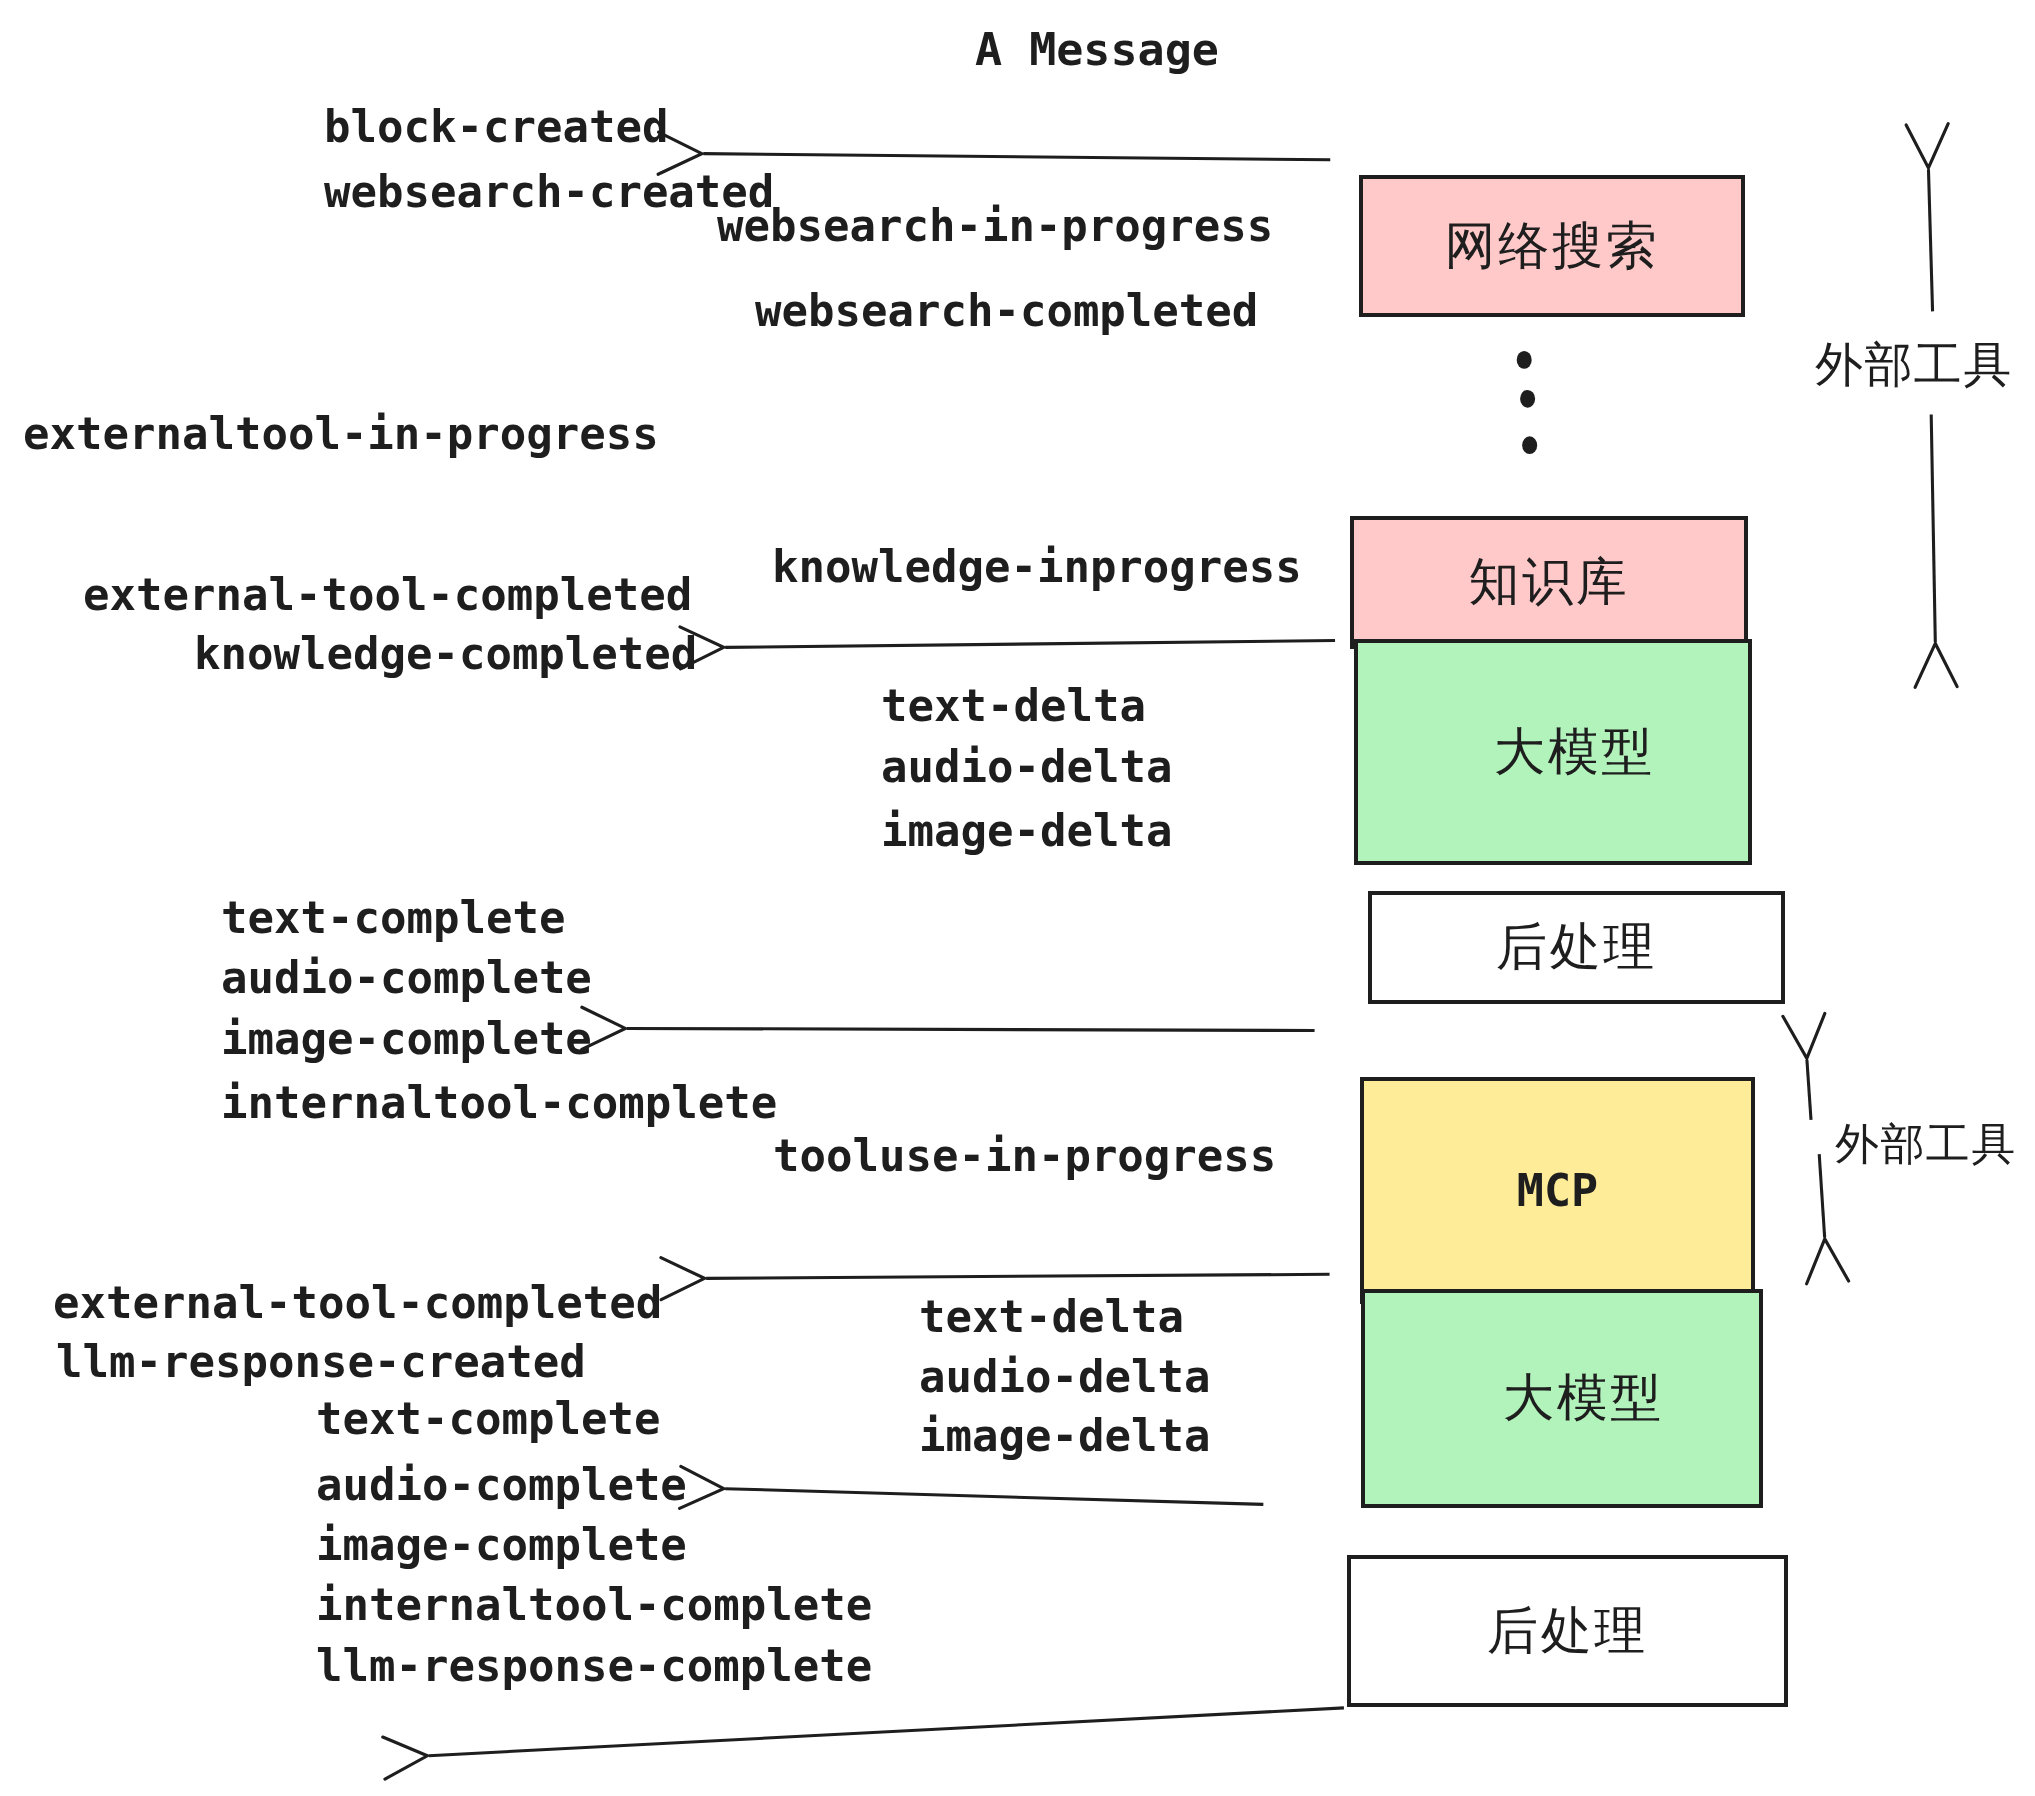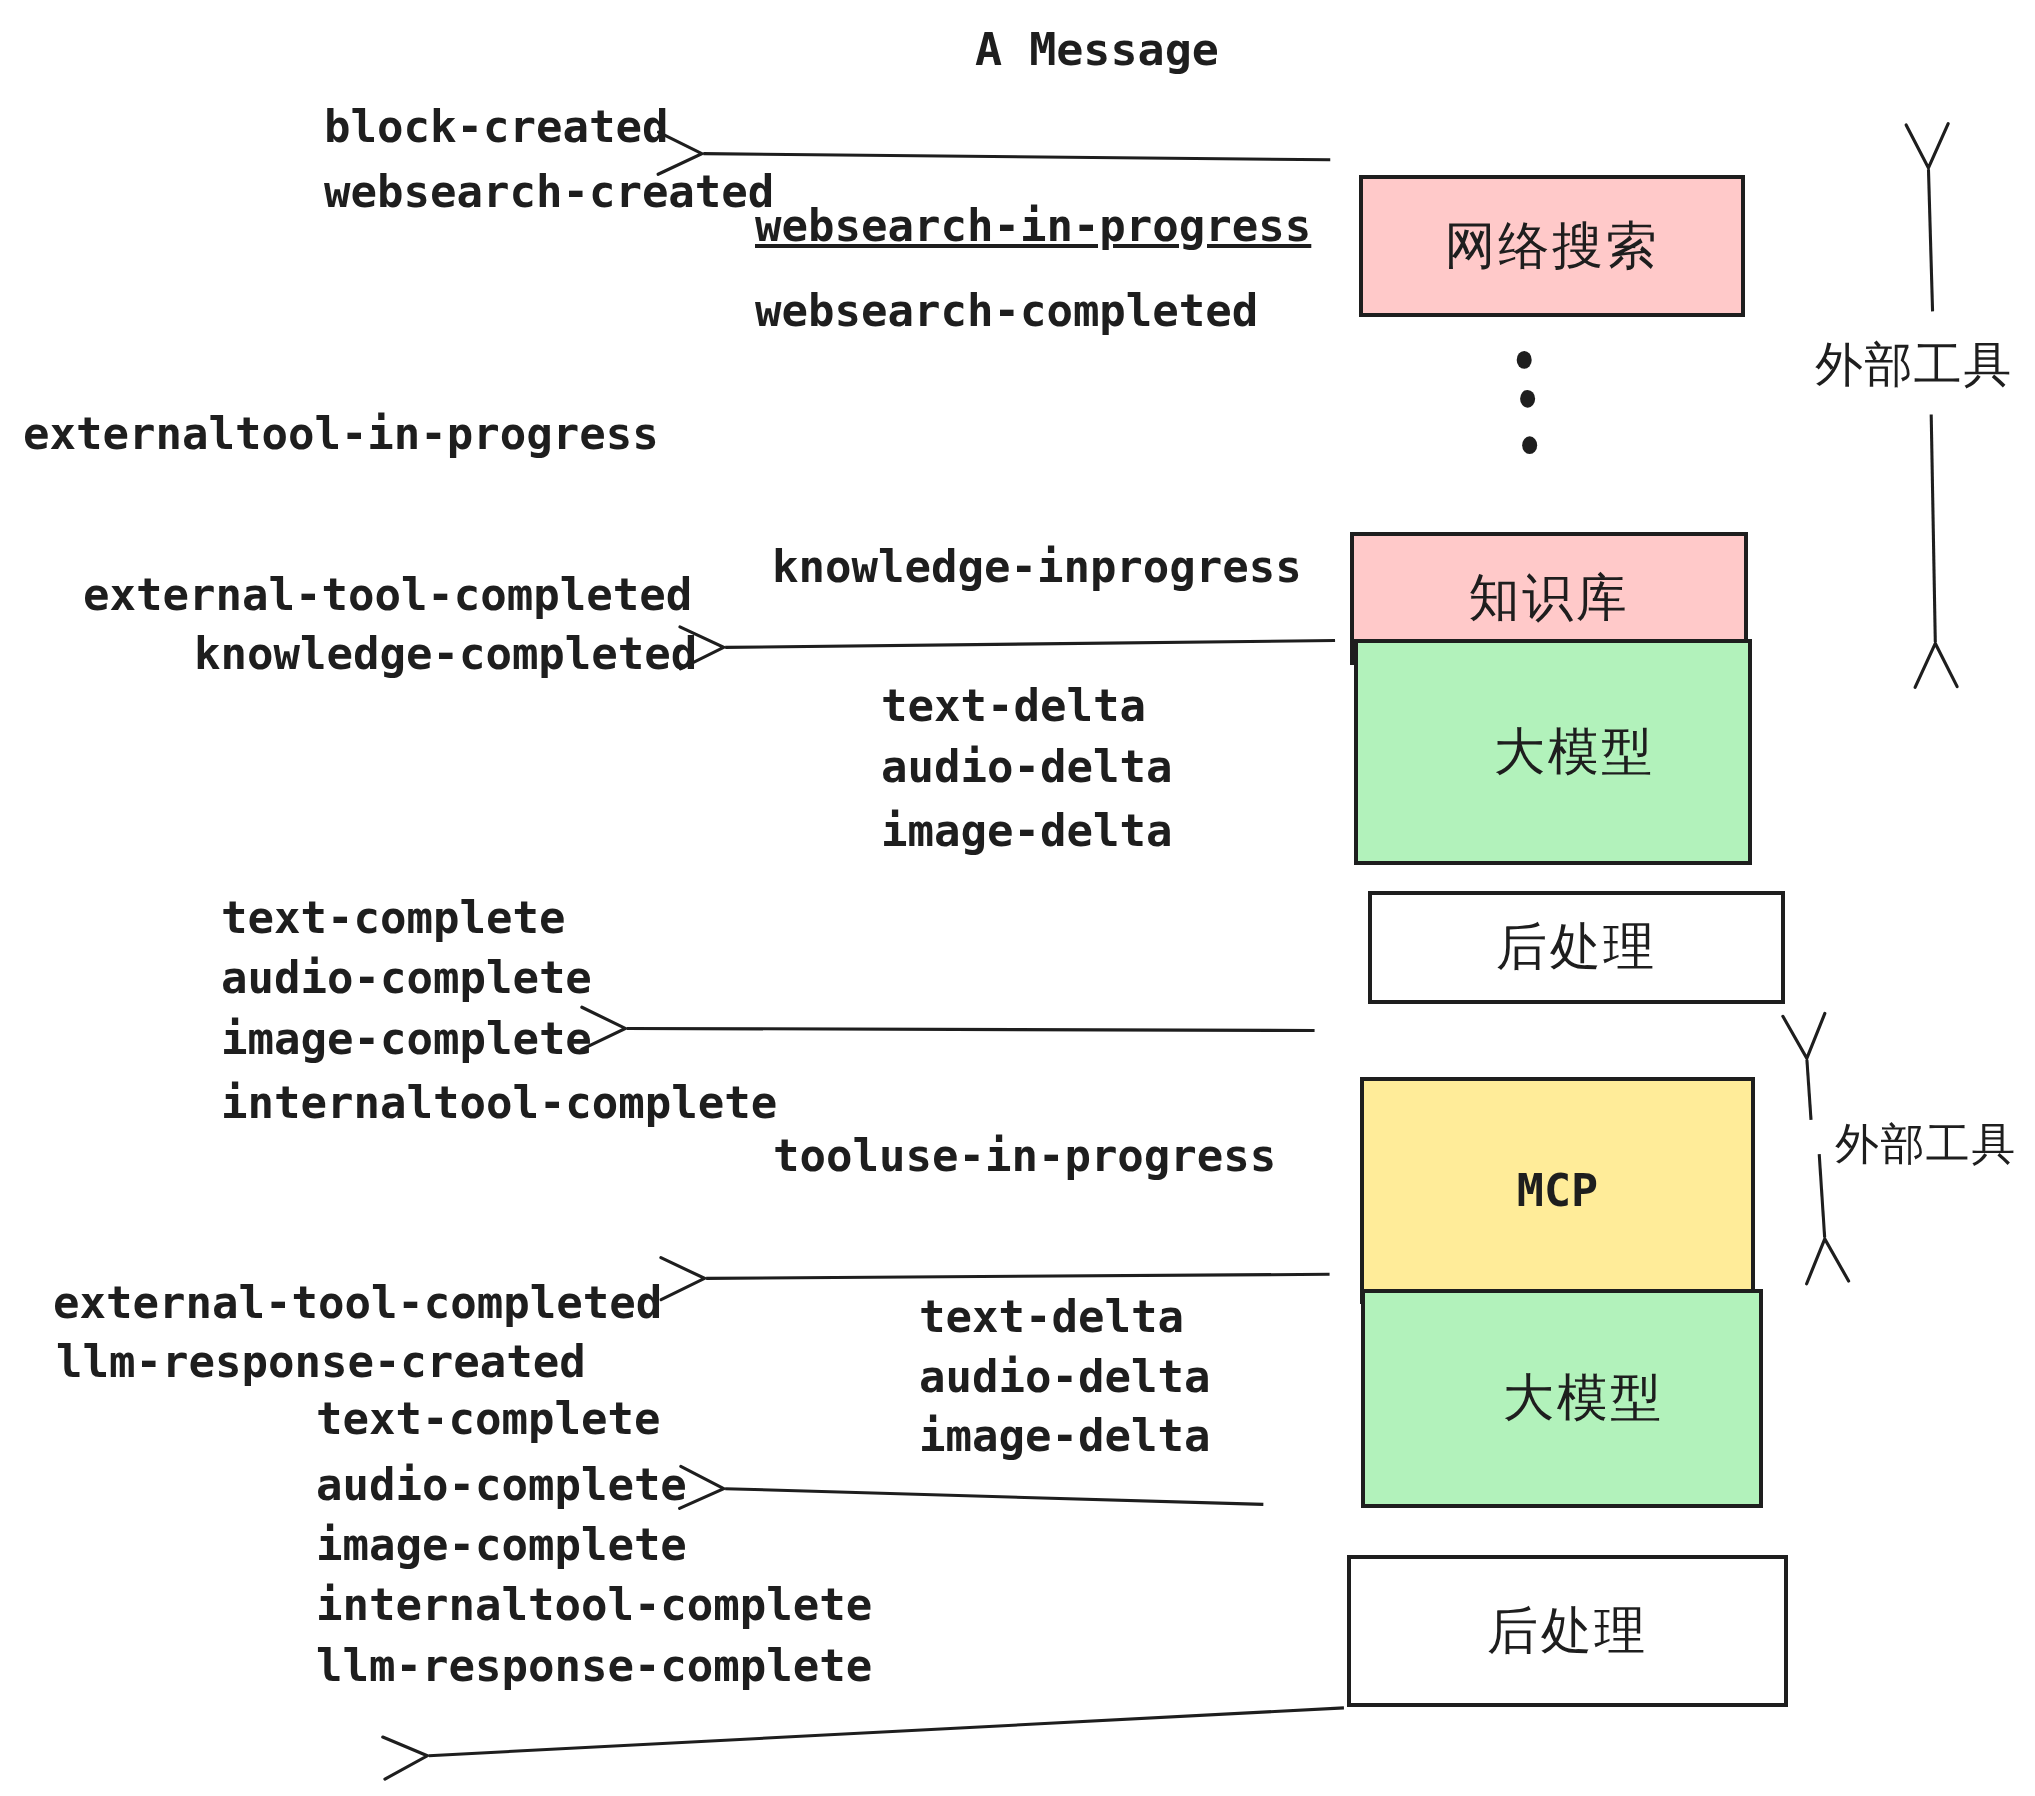--- a/index.html
+++ b/index.html
@@ -90,21 +90,21 @@
       <ellipse class="dot" cx="2232" cy="527" rx="11" ry="13"></ellipse>
       <ellipse class="dot" cx="2237" cy="584" rx="11" ry="13"></ellipse>
       <ellipse class="dot" cx="2240" cy="652" rx="11" ry="13"></ellipse>
     </g>
   </svg>
 
   <div class="title" style="left:975px; top:26px;">A Message</div>
 
   <div class="ev" style="left:324px;  top:104px;">block-created</div>
   <div class="ev" style="left:324px;  top:169px;">websearch-created</div>
-  <div class="ev" style="left:755px; top:203px;text-decoration:underline;">websearch-in-progress</div>
+  <div class="ev" style="left:717px; top:203px;">websearch-in-progress</div>
   <div class="ev" style="left:755px; top:288px;">websearch-completed</div>
   <div class="ev" style="left:23px;   top:411px;">externaltool-in-progress</div>
   <div class="ev" style="left:772px; top:544px;">knowledge-inprogress</div>
   <div class="ev" style="left:83px;  top:572px;">external-tool-completed</div>
   <div class="ev" style="left:194px;  top:631px;">knowledge-completed</div>
   <div class="ev" style="left:881px; top:683px;">text-delta</div>
   <div class="ev" style="left:881px; top:744px;">audio-delta</div>
   <div class="ev" style="left:881px; top:808px;">image-delta</div>
   <div class="ev" style="left:221px;  top:895px;">text-complete</div>
   <div class="ev" style="left:221px;  top:955px;">audio-complete</div>
@@ -118,21 +118,21 @@
   <div class="ev" style="left:316px;  top:1522px;">image-complete</div>
   <div class="ev" style="left:316px;  top:1582px;">internaltool-complete</div>
   <div class="ev" style="left:316px;  top:1643px;">llm-response-complete</div>
   <div class="ev" style="left:919px; top:1294px;">text-delta</div>
   <div class="ev" style="left:919px; top:1354px;">audio-delta</div>
   <div class="ev" style="left:919px; top:1413px;">image-delta</div>
 
   <div class="box pink" style="left:1359px; top:175px;  width:386px; height:142px;">
     <span class="cn">网络搜索</span>
   </div>
-  <div class="box pink" style="left:1350px; top:532px;  width:398px; height:133px;text-align:right;">
+  <div class="box pink" style="left:1350px; top:516px;  width:398px; height:133px;text-align:right;">
     <span class="cn">知识库</span>
   </div>
   <div class="box green" style="left:1354px; top:639px;  width:398px; height:226px;">
     <span class="cn">大模型</span>
   </div>
   <div class="box white" style="left:1368px; top:891px; width:417px; height:113px;">
     <span class="cn">后处理</span>
   </div>
   <div class="box yellow" style="left:1360px; top:1030px; width:395px; height:227px;margin-top:47px;">
     <span class="mono">MCP</span>

